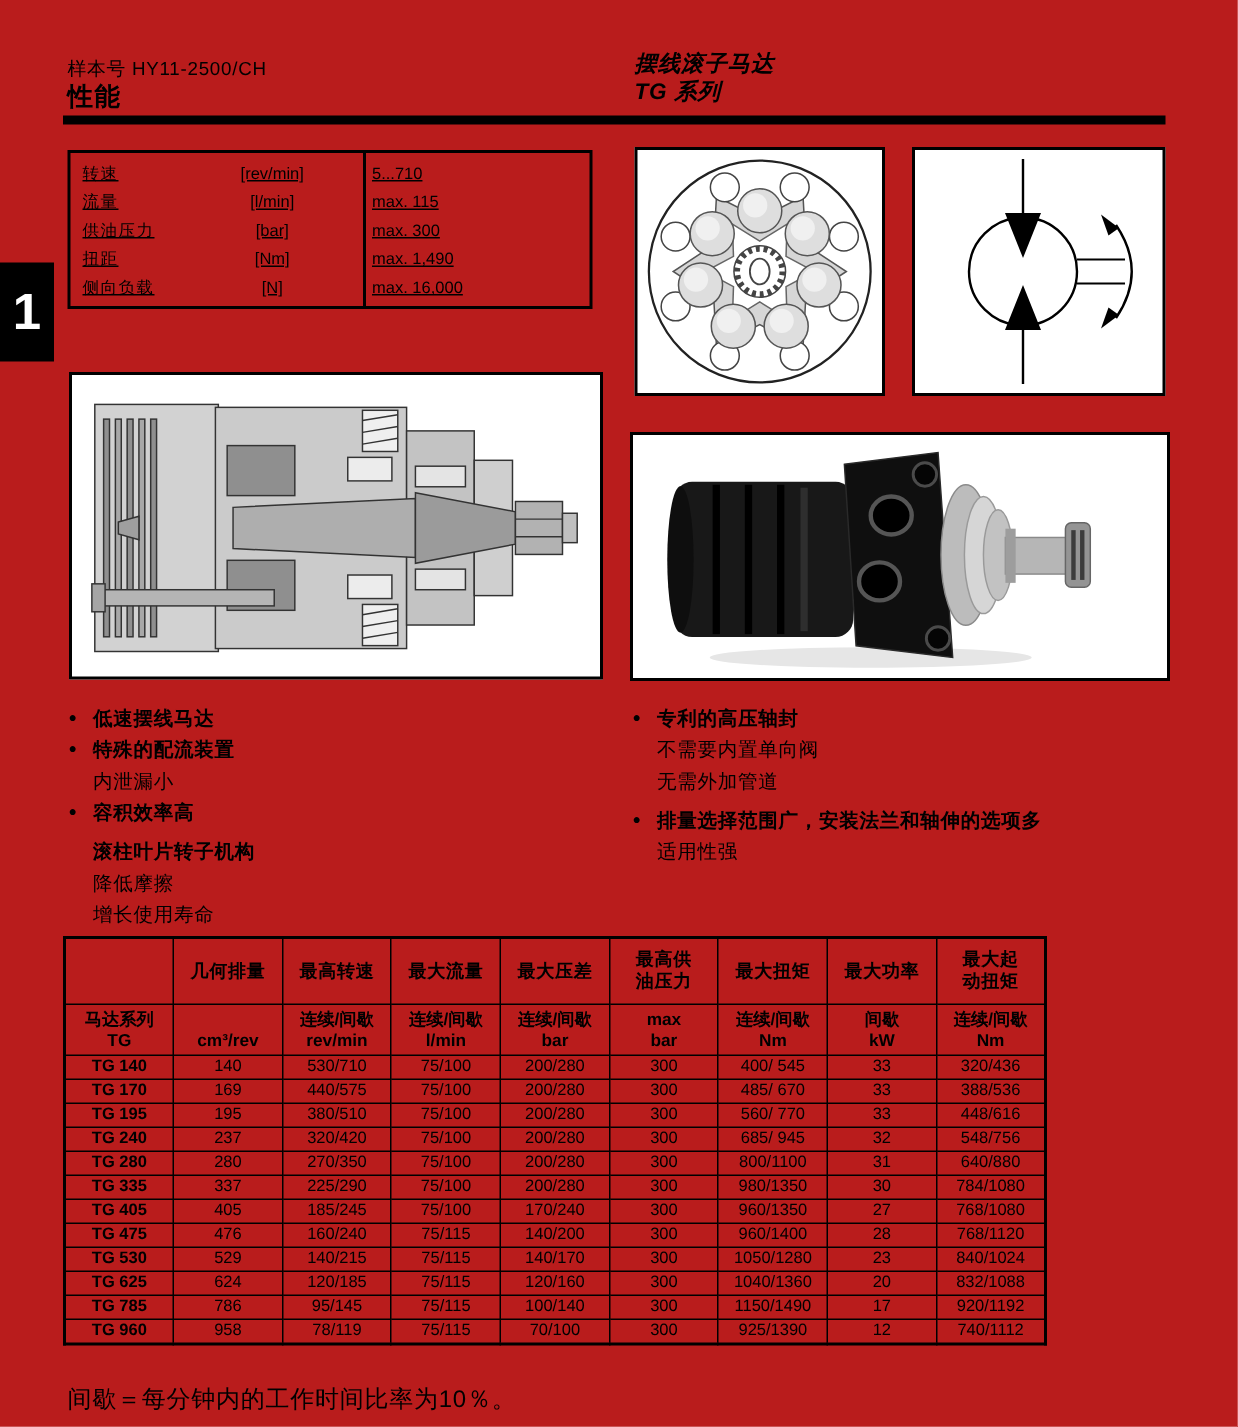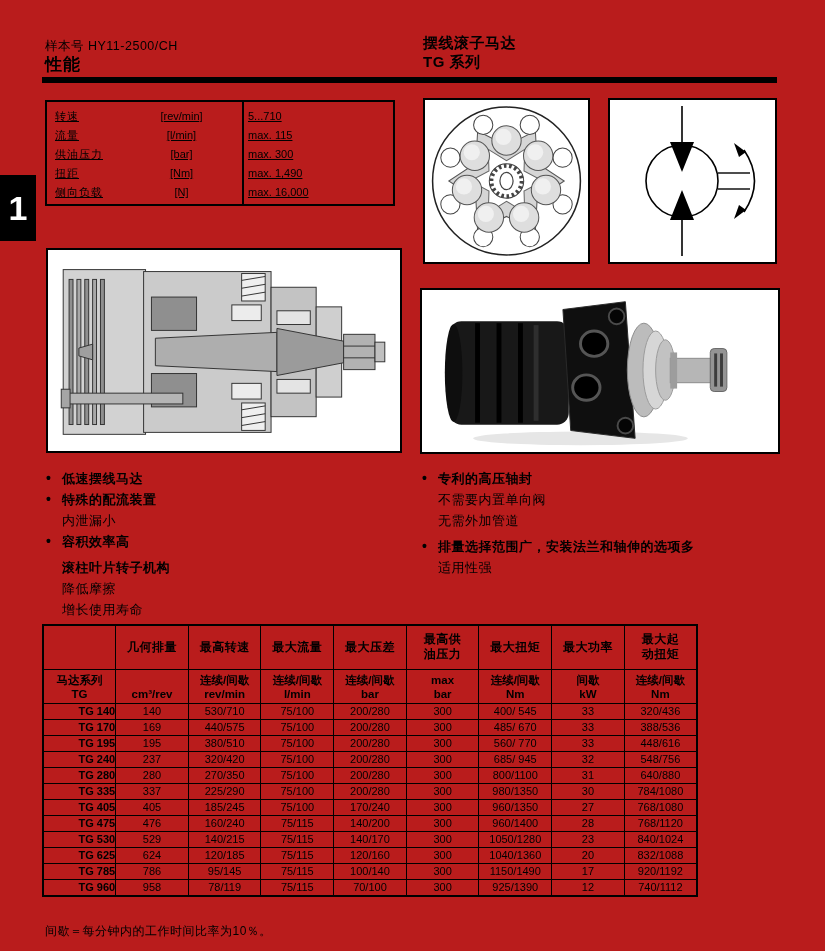--- a/index.html
+++ b/index.html
@@ -2,21 +2,21 @@
 <html><head>
 <meta charset="utf-8">
 <style>
   * { margin:0; padding:0; box-sizing:border-box; }
   body { background:#ffffff; font-family:"Liberation Sans","DejaVu Sans",sans-serif; color:#000; }
   .page { position:relative; width:825px; height:951px; background:#b91c1c; overflow:hidden; }
 
   
   .doc-number { position:absolute; left:45px; top:38px; font-size:12.5px; letter-spacing:.5px; }
   .page-title { position:absolute; left:45px; top:53px; font-size:17px; font-weight:bold; letter-spacing:1px; }
-  .series-title { position:absolute; left:423px; top:33px; font-size:15px; font-weight:bold; line-height:19px; letter-spacing:.5px; }
+  .series-title { position:absolute; left:423px; top:33px; font-size:15px; font-weight:bold; line-height:19px; letter-spacing:.5px;font-style:italic; }
   .head-rule { position:absolute; left:42px; top:77px; width:735px; height:6px; background:#000; }
 
   
   .chapter-tab { position:absolute; left:0; top:175px; width:36px; height:66px; background:#000; color:#fff;
                  display:flex; align-items:center; justify-content:center; font-size:34px; font-weight:bold; }
 
   
   .spec-box { position:absolute; left:45px; top:100px; width:350px; height:106px; border:2px solid #000; padding-top:5px; }
   .spec-divider { position:absolute; left:195px; top:0; bottom:0; width:2px; background:#000; }
   .spec-row { display:flex; height:19px; line-height:19px; font-size:11px;text-decoration:underline; }
@@ -44,23 +44,23 @@
 
   
   .main-table { position:absolute; left:42px; top:624px; width:656px; border-collapse:collapse; table-layout:fixed;
                 border:2px solid #000; }
   .main-table th, .main-table td { border:1px solid #000; text-align:center; overflow:hidden; }
   .main-table thead tr.top th { height:44px; font-size:12px; font-weight:bold; vertical-align:middle;
                                 white-space:pre-line; line-height:15px; letter-spacing:.5px; }
   .main-table thead tr.sub th { height:34px; font-size:11.5px; font-weight:bold; vertical-align:bottom;
                                 white-space:pre-line; line-height:14px; padding-bottom:2px; }
   .main-table tbody td { height:16px; font-size:11px; line-height:15px; white-space:pre; }
-  .main-table tbody td:first-child { font-weight:bold;text-align:right; }
-
-  .footnote { position:absolute; left:45px; top:923px; font-size:12px; letter-spacing:.5px; }
+  .main-table tbody td:first-child { font-weight:bold; }
+
+  .footnote { position:absolute; left:45px; top:923px; font-size:16px; letter-spacing:.5px; }
 </style>
 </head>
 <body>
 
 <div class="page">
 
   <div class="doc-number">样本号 HY11-2500/CH</div>
   <div class="page-title">性能</div>
   <div class="series-title">
     <div>摆线滚子马达</div>

